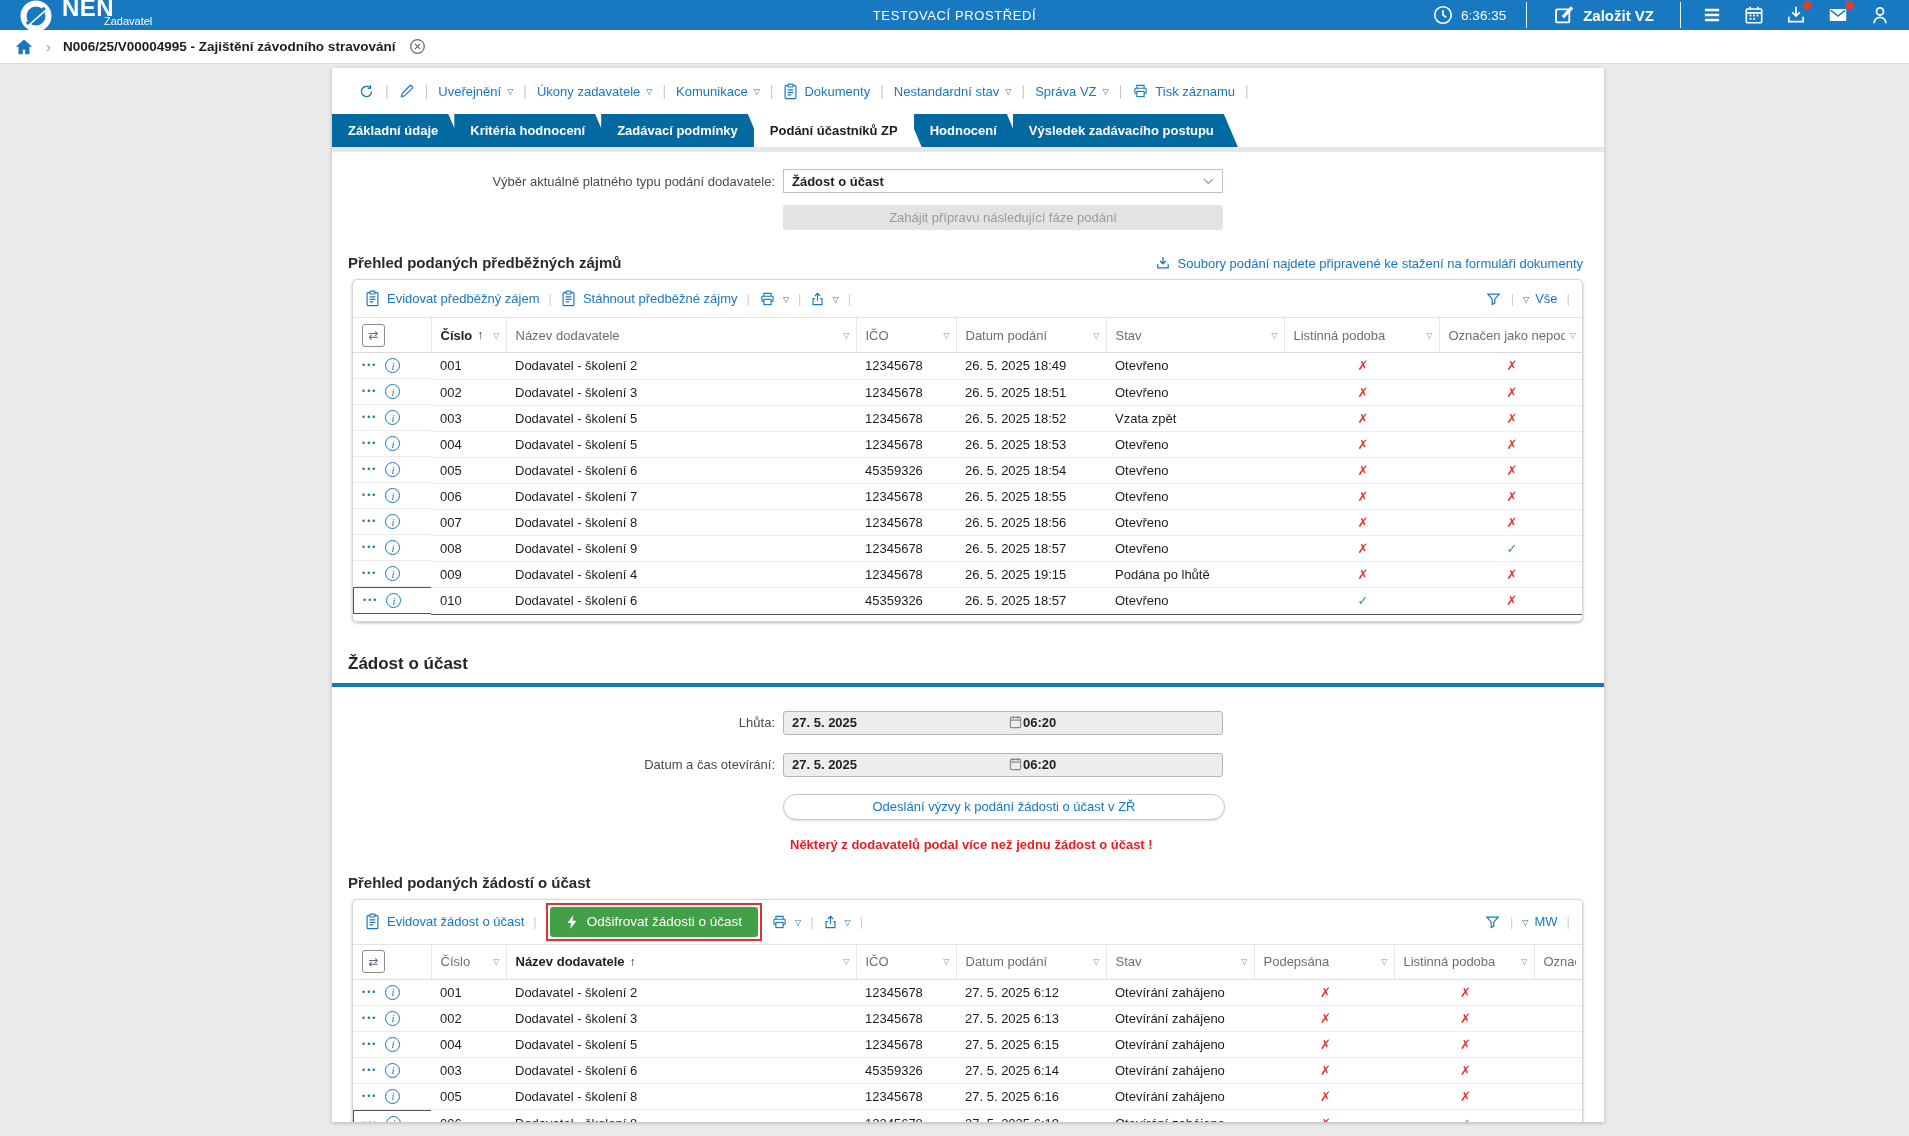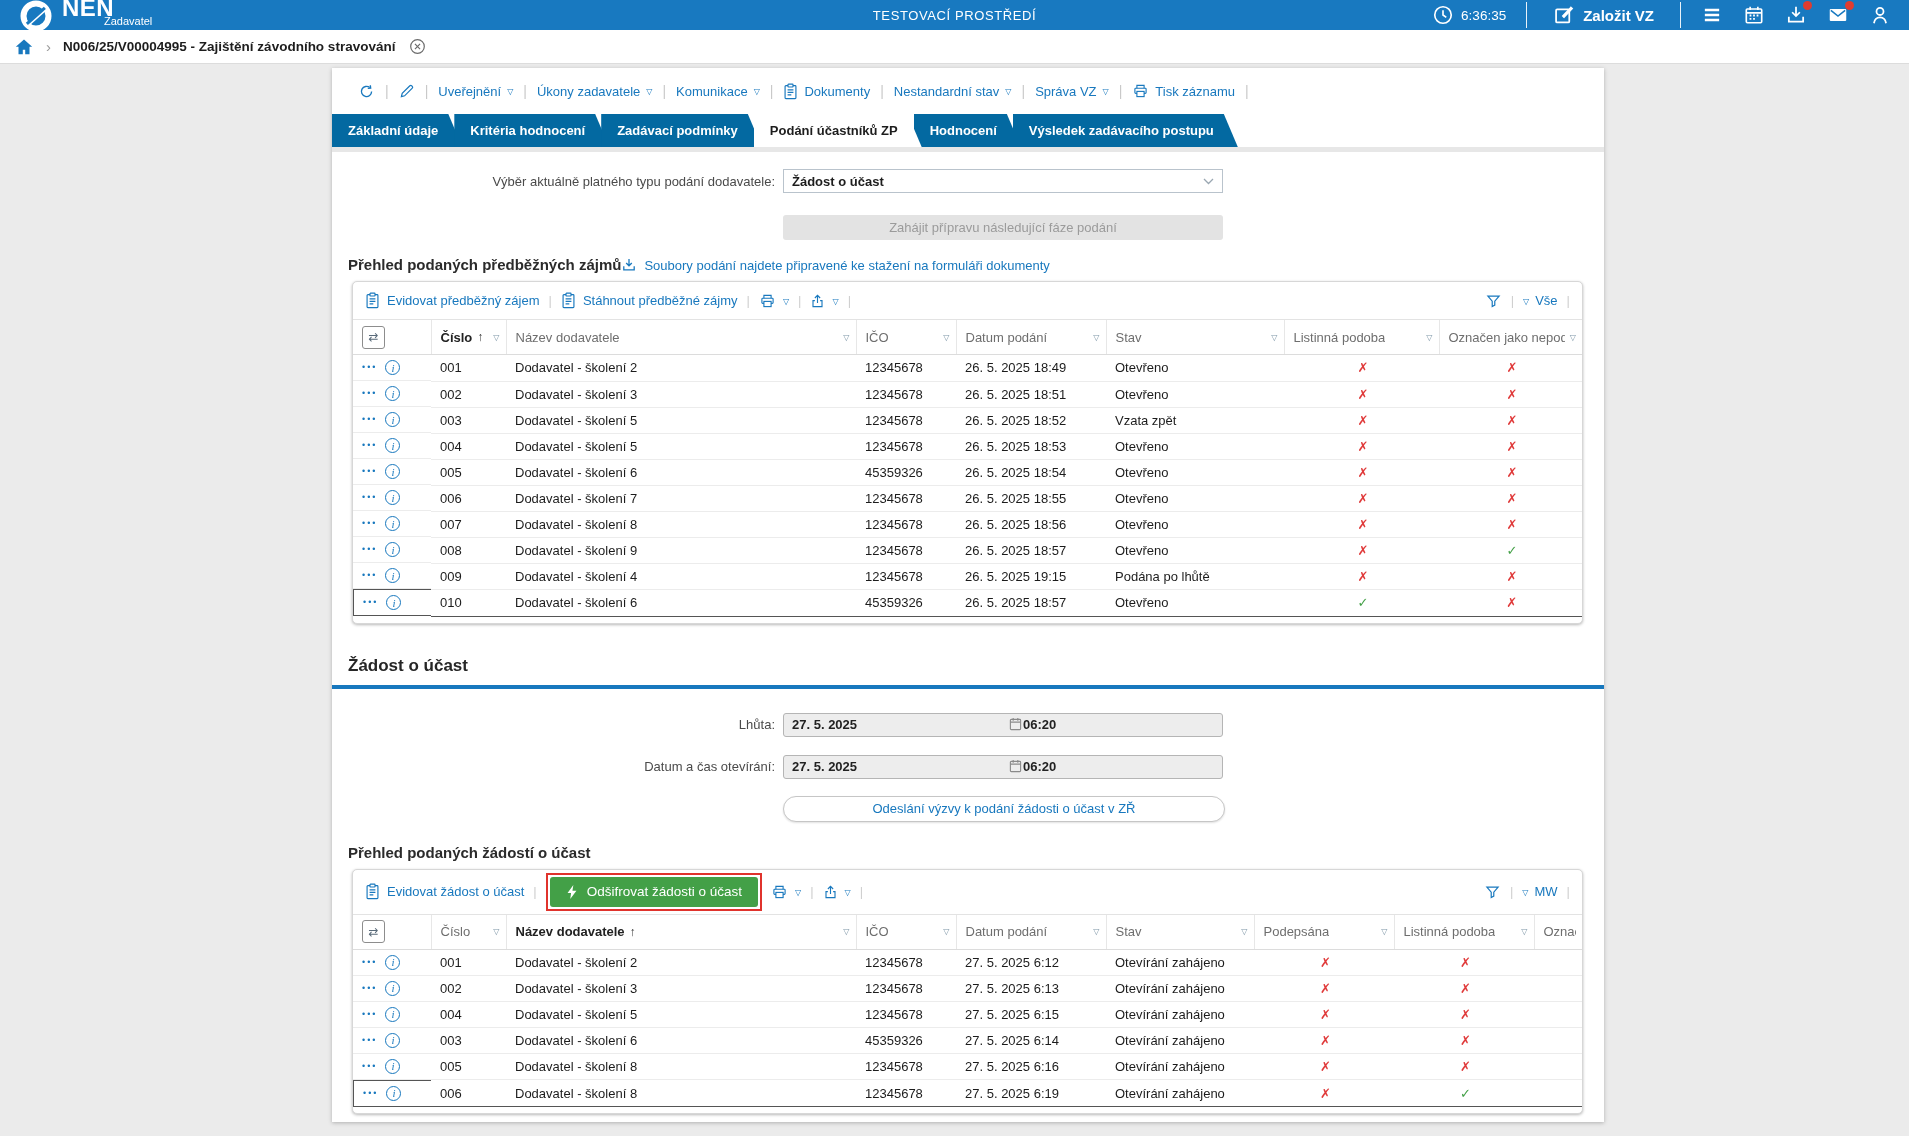--- a/index.html
+++ b/index.html
@@ -51,21 +51,21 @@
   .fieldrow .flabel{flex:0 0 443px;text-align:right;padding-right:8px;font-size:13px;color:#4a4a4a;}
   .select{width:440px;height:24px;border:1px solid #b9c3cc;background:#fff;display:flex;align-items:center;box-sizing:border-box;padding:0 8px;font-size:13px;font-weight:bold;color:#1d1d1d;justify-content:space-between;cursor:pointer;}
   .btn-disabled{width:440px;height:25px;background:#e3e3e3;border:none;border-radius:3px;color:#9b9b9b;font-size:13px;font-family:inherit;}
   .dateinput{position:relative;width:440px;height:24px;background:#ededed;border:1px solid #b5b5b5;border-radius:3px;box-sizing:border-box;display:flex;align-items:center;font-size:13px;font-weight:bold;color:#222;}
   .dateinput .dval{padding-left:8px;}
   .dateinput .tpart{position:absolute;left:225px;display:flex;align-items:flex-start;gap:1px;}
   .btn-outline{width:442px;height:26px;background:#fff;border:1px solid #c6c6c6;border-radius:13px;color:#1878be;font-size:13px;font-family:inherit;box-shadow:0 1px 2px rgba(0,0,0,.12);cursor:pointer;}
   .warning{margin:17px 0 0 458px;color:#ed1c24;font-weight:bold;font-size:13px;}
 
   
-  .sect1-head{display:flex;align-items:flex-end;margin:16px 21px 8px 16px;}
+  .sect1-head{display:flex;align-items:flex-end;justify-content:space-between;margin:24px 21px 8px 16px;}
   .sect-title{font-size:15px;font-weight:bold;color:#2b2b2b;}
   .dl-link{display:flex;align-items:center;gap:7px;color:#1878be;font-size:13px;cursor:pointer;}
   .h2row{margin-top:32px;border-bottom:4px solid #1878be;padding:0 0 9px 16px;}
   .h2row .h2t{font-size:17px;font-weight:bold;color:#262626;}
   .sect3-title{margin:22px 0 8px 16px;font-size:15px;font-weight:bold;color:#2b2b2b;}
 
   
   .panel{margin:0 21px 0 20px;border:1px solid #d7d7d7;border-radius:5px;box-shadow:0 1px 3px rgba(0,0,0,.28);padding-bottom:6px;background:#fff;overflow:hidden;}
   .panel-toolbar{display:flex;align-items:center;padding:0 12px;font-size:13px;color:#1878be;gap:9px;}
   #panel1 .panel-toolbar{height:37px;}
@@ -251,21 +251,21 @@
         <div class="select">
           <span>Žádost o účast</span>
           <span class="icn">
               <svg width="11" height="7" viewBox="0 0 11 7" fill="none" stroke="#9aa7b2" stroke-width="1.3">
                 <path d="M1 1l4.5 4.5L10 1"></path>
               </svg>
             </span>
         </div>
       </div>
 
-      <div class="fieldrow" style="margin-top:22px;">
+      <div class="fieldrow" style="margin-top:12px;">
         <span class="flabel"></span>
         <button class="btn-disabled" disabled="">Zahájit přípravu následující fáze podání</button>
       </div>
 
       <div class="sect1-head">
         <span class="sect-title">Přehled podaných předběžných zájmů</span>
         <span class="dl-link">
           <span class="icn">
               <svg width="16" height="16" viewBox="0 0 20 20" fill="none" stroke="#1878be" stroke-width="1.6">
                 <path d="M10 2.5v8M6.5 7.5 10 11l3.5-3.5"></path>
@@ -606,20 +606,21 @@
             <span>06:20</span>
           </span>
         </div>
       </div>
 
       <div class="fieldrow" style="margin-top:17px;">
         <span class="flabel"></span>
         <button class="btn-outline">Odeslání výzvy k podání žádosti o účast v ZŘ</button>
       </div>
 
+      <div class="warning">Některý z dodavatelů podal více než jednu žádost o účast !</div>
 
       <div class="sect3-title">Přehled podaných žádostí o účast</div>
 
       <div class="panel" id="panel2">
           <div class="panel-toolbar">
             <span class="pt-link">
               <span class="icn">
                 <svg width="15" height="17" viewBox="0 0 18 20" fill="none" stroke="#1878be" stroke-width="1.4">
                   <rect x="2.5" y="3" width="13" height="15.5" rx="1"></rect>
                   <rect x="6" y="1.2" width="6" height="3.4" rx=".6" fill="#fff"></rect>

